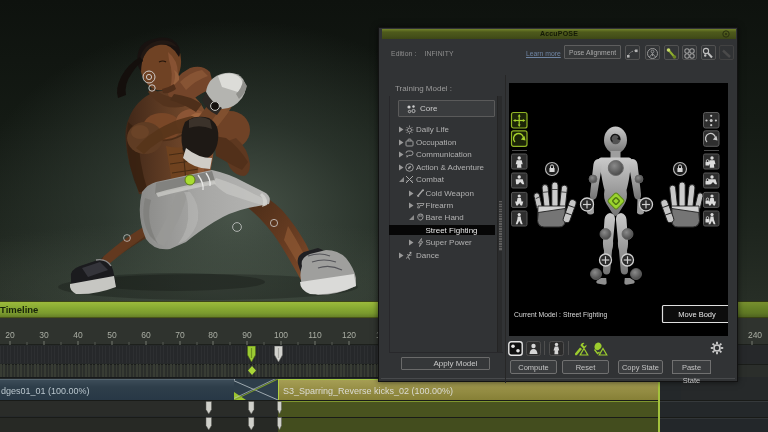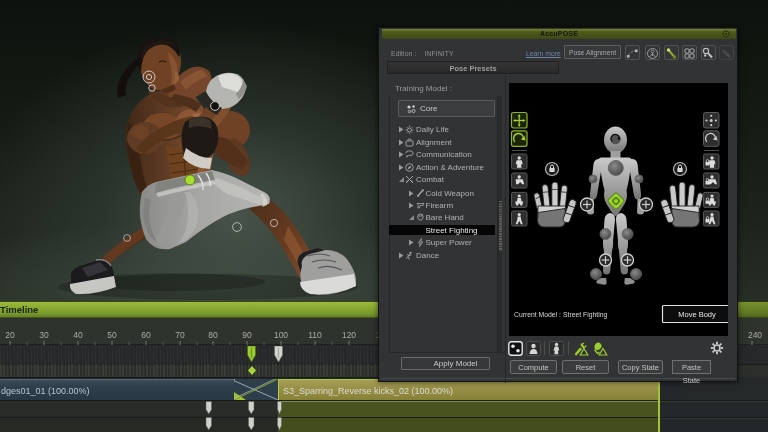--- a/index.html
+++ b/index.html
@@ -317,22 +317,20 @@
           <line x1="5.8" y1="5.8" x2="10" y2="10.5" stroke="#c0c0c0" stroke-width="2"></line>
           <circle cx="3.2" cy="8.5" r="1.2" fill="#c0c0c0"></circle>
         </svg>
     </div>
     <div class="abs" style="left:340px;top:17px;width:15px;height:15px;border:1px solid #424242;border-radius:2px;background:#313335;">
       <svg width="13" height="13">
           <line x1="3" y1="3.5" x2="10" y2="10" stroke="#4a4a4a" stroke-width="2.4"></line>
         </svg>
     </div>
 
-    <div class="abs" style="left:8px;top:33px;width:172px;height:13px;background:linear-gradient(180deg,#343434,#2a2a2a);border:1px solid #1f1f1f;
-        font-size:7.5px;font-weight:bold;color:#9d9d9d;text-align:center;line-height:13px;">Pose Presets</div>
 
     <div class="abs" style="left:16px;top:56px;font-size:8px;color:#9a9a9a;">Training Model :</div>
     <div class="abs" style="left:10px;top:68px;width:1px;height:256px;background:#28282b;"></div>
     <div class="abs" style="left:10px;top:324px;width:114px;height:1px;background:#28282b;"></div>
     <div class="abs" style="left:19px;top:72px;width:97px;height:17px;border:1px solid #5a5a5a;background:#3a3c3e;border-radius:1px;text-align:right;">
       <svg class="abs" style="left:7px;top:3px;" width="10" height="10">
           <circle cx="3" cy="3" r="1.6" fill="#cfcfcf"></circle>
           <circle cx="7.5" cy="2.5" r="1.2" fill="#cfcfcf"></circle>
           <circle cx="3.5" cy="7.5" r="1.2" fill="none" stroke="#cfcfcf" stroke-width="0.8"></circle>
           <circle cx="7.5" cy="7" r="1.6" fill="none" stroke="#cfcfcf" stroke-width="0.8"></circle>
@@ -358,21 +356,21 @@
         </svg>
       <div class="abs" style="left:37px;top:97px;">Daily Life</div>
 
       <svg class="abs" style="left:19px;top:110.5px;" width="6" height="7">
           <polygon points="1,0.5 5.5,3.5 1,6.5" fill="#9a9a9a"></polygon>
         </svg>
       <svg class="abs" style="left:26px;top:109.5px;" width="9" height="9">
           <rect x="1" y="3" width="7" height="5" rx="0.8" fill="none" stroke="#a8a8a8" stroke-width="0.9"></rect>
           <path d="M3,3 V1.8 a0.7,0.7 0 0 1 0.7,-0.7 h1.6 a0.7,0.7 0 0 1 0.7,0.7 V3" fill="none" stroke="#a8a8a8" stroke-width="0.9"></path>
         </svg>
-      <div class="abs" style="left:37px;top:109.5px;">Alignment</div>
+      <div class="abs" style="left:37px;top:109.5px;">Occupation</div>
 
       <svg class="abs" style="left:19px;top:123px;" width="6" height="7">
           <polygon points="1,0.5 5.5,3.5 1,6.5" fill="#9a9a9a"></polygon>
         </svg>
       <svg class="abs" style="left:26px;top:122px;" width="9" height="9">
           <path d="M1,3.2 a2.2,2.2 0 0 1 2.2,-2.2 h2.6 a2.2,2.2 0 0 1 2.2,2.2 a2.2,2.2 0 0 1 -2.2,2.2 h-2 l-1.8,1.8 v-2.2" fill="none" stroke="#a8a8a8" stroke-width="0.9"></path>
         </svg>
       <div class="abs" style="left:37px;top:122px;">Communication</div>
 
       <svg class="abs" style="left:19px;top:135.5px;" width="6" height="7">

